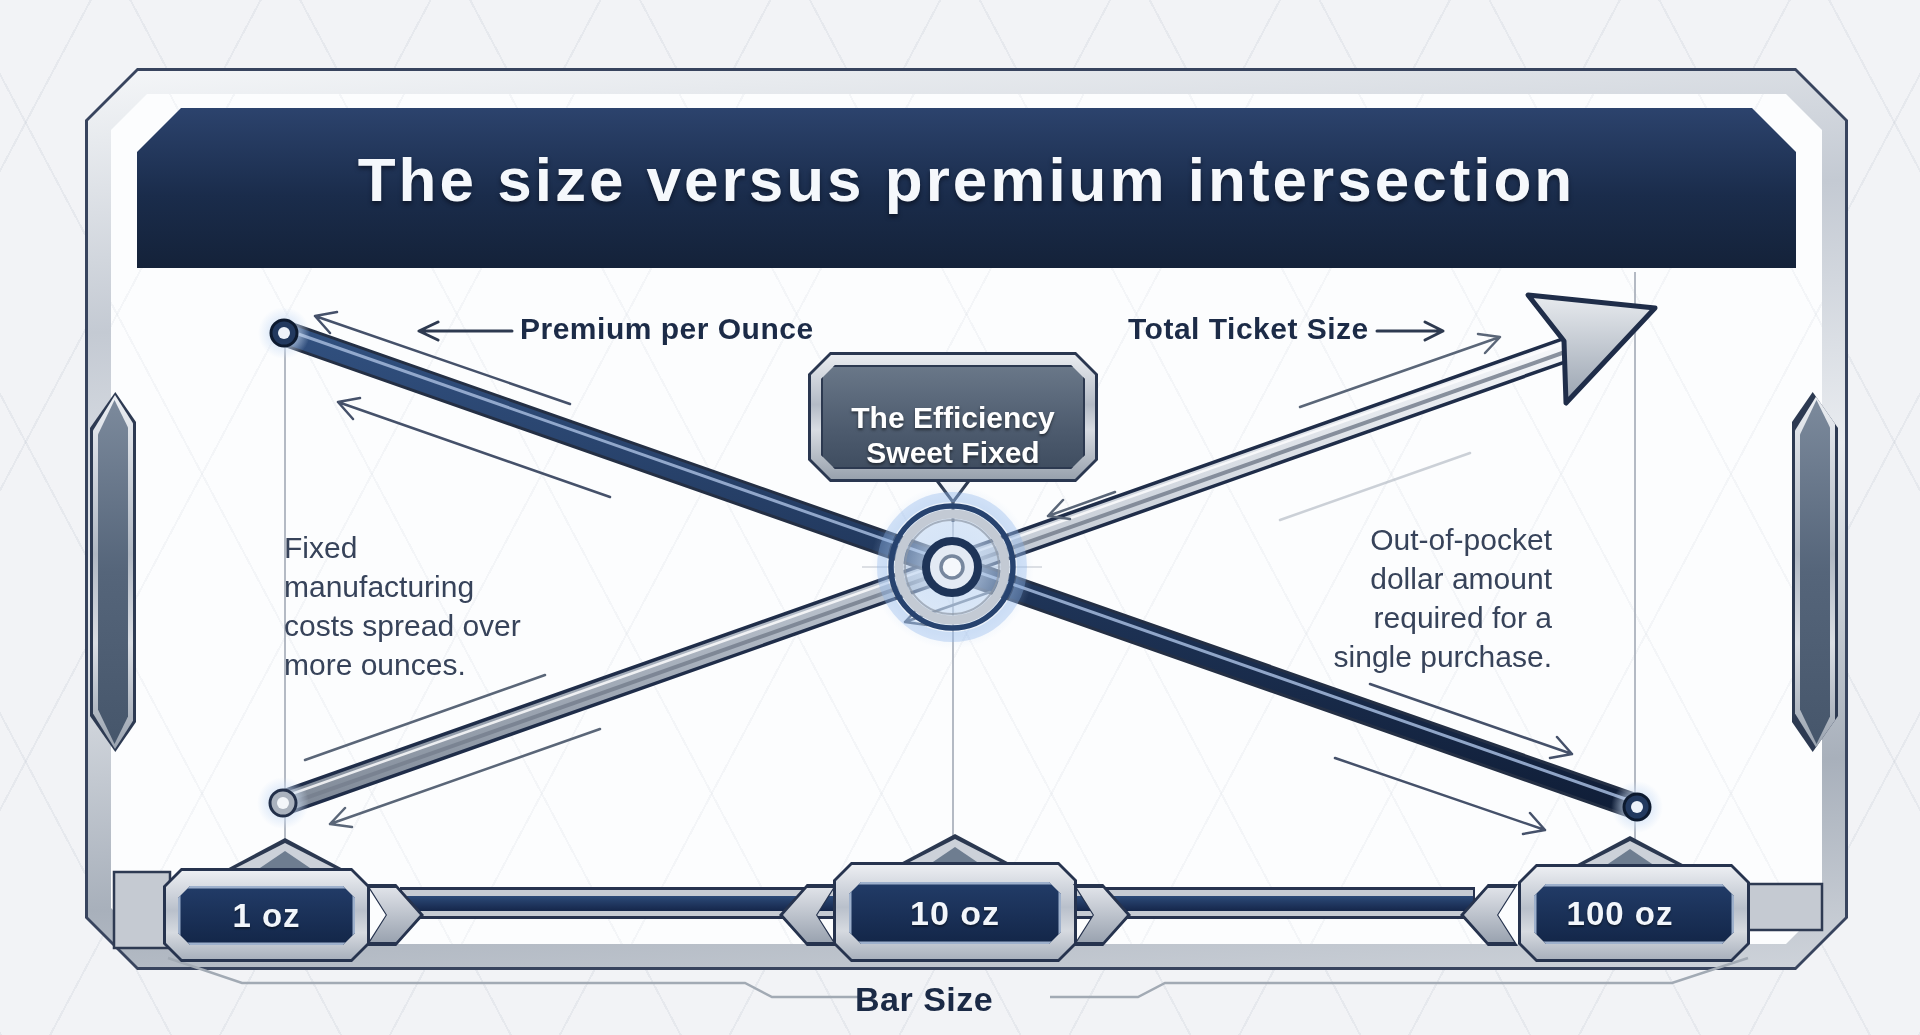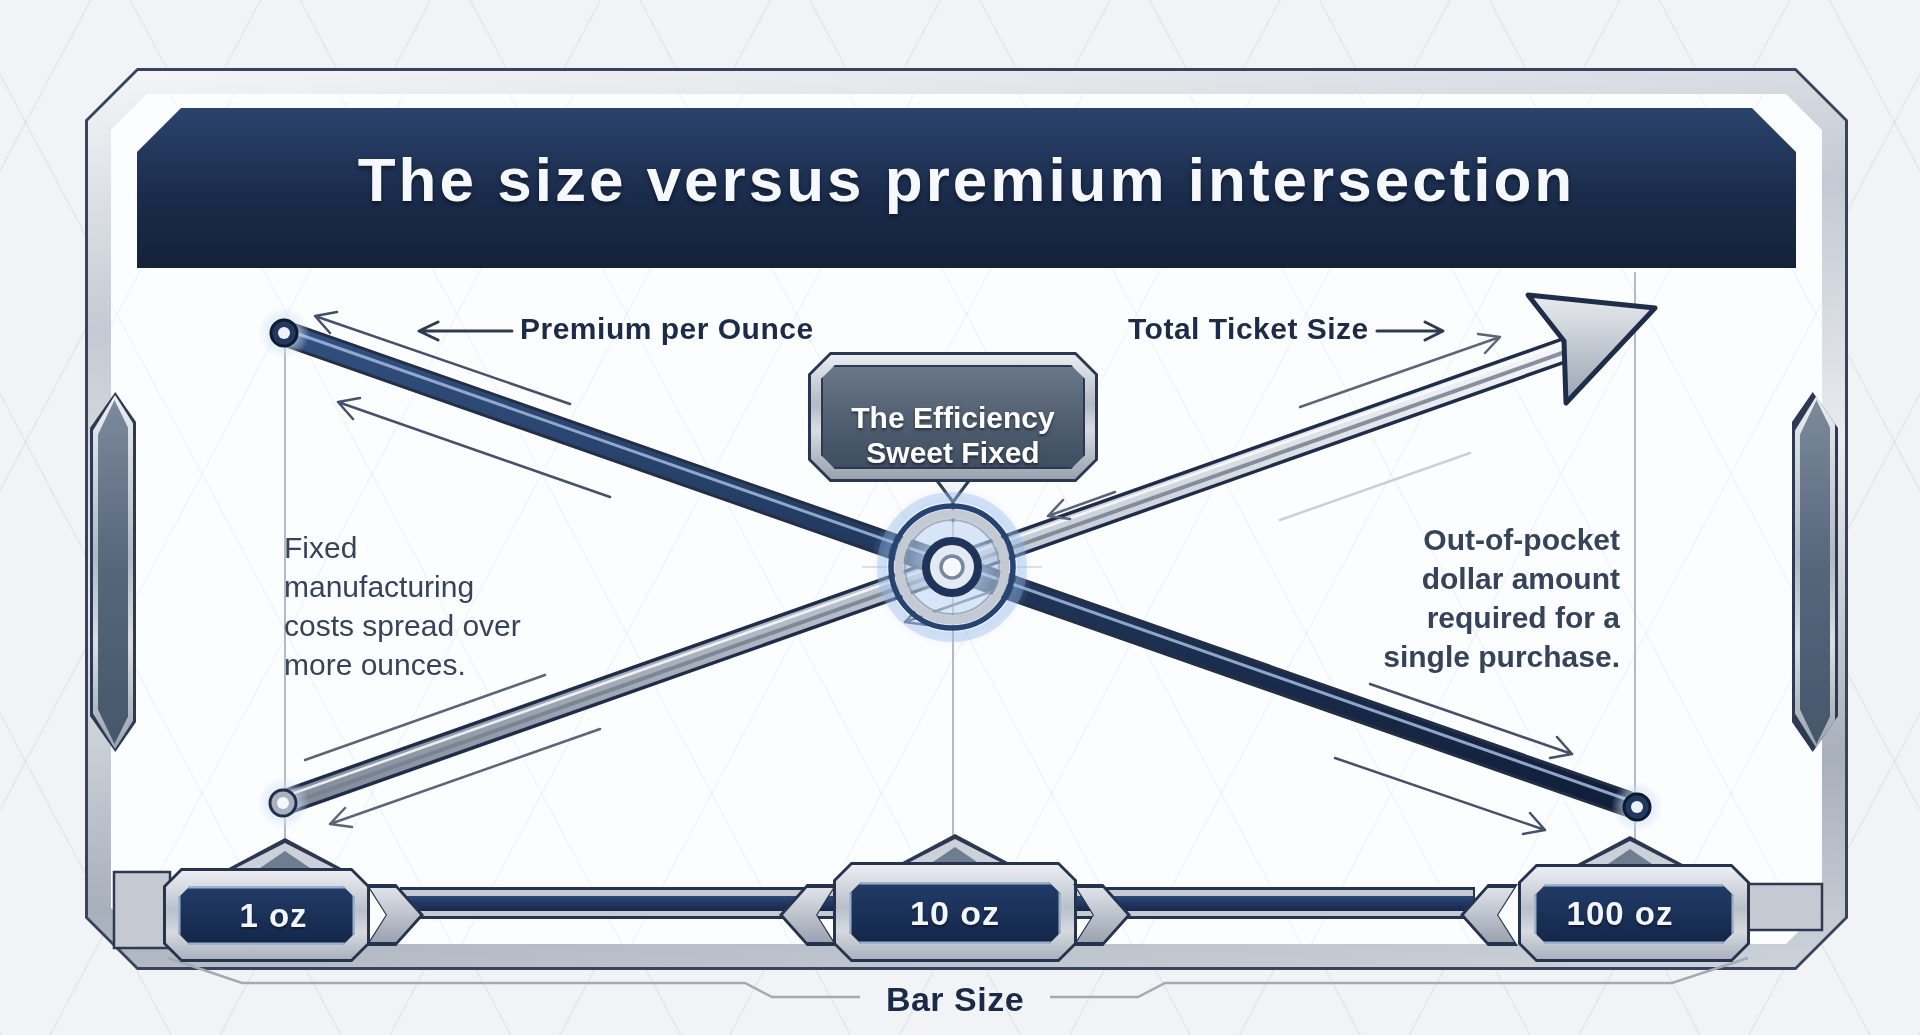--- a/index.html
+++ b/index.html
@@ -87,21 +87,21 @@
     box-shadow:inset 0 0 0 2.5px #9db0cc;
     clip-path:polygon(12px 0,calc(100% - 12px) 0,100% 12px,100% calc(100% - 12px),calc(100% - 12px) 100%,12px 100%,0 calc(100% - 12px),0 12px);}
   .tick-text{position:absolute;display:flex;align-items:center;justify-content:center;
     color:#f2f6fb;font-weight:bold;font-size:33px;letter-spacing:1px;text-shadow:0 2px 2px rgba(0,0,0,.4);}
   .chev{position:absolute;width:58px;height:62px;}
   .chev .o{position:absolute;inset:0;background:#26334e;}
   .chev .i{position:absolute;inset:4px;background:linear-gradient(180deg,#dfe2e8,#9aa3b0);}
   .chev.r .o,.chev.r .i{clip-path:polygon(0 0,52% 0,100% 50%,52% 100%,0 100%,34% 50%);}
   .chev.l .o,.chev.l .i{clip-path:polygon(100% 0,48% 0,0 50%,48% 100%,100% 100%,66% 50%);}
   
-  .axis-label{position:absolute;left:855px;top:980px;width:200px;z-index:5;text-align:center;
+  .axis-label{position:absolute;left:855px;top:980px;width:200px;z-index:5;
     font-size:34px;font-weight:bold;color:#1b2a46;letter-spacing:.5px;}
 </style>
 </head>
 <body>
 
 <div class="canvas">
   <div class="bg-pattern"></div>
 
   <div class="frame-outline">
     <div class="frame-silver"></div>
@@ -227,41 +227,41 @@
     <g fill="none" stroke="#2e3a50" stroke-width="3" stroke-linecap="round" stroke-linejoin="round">
       <path d="M512,331 L420,331 M438,322 L419,331 L438,340"></path>
       <path d="M1377,331 L1442,331 M1425,322 L1443,331 L1425,340"></path>
     </g>
   </svg>
 
   <div class="flow-label" style="left:520px;top:312px;">Premium per Ounce</div>
   <div class="flow-label" style="left:1128px;top:312px;">Total Ticket Size</div>
 
   <div class="note" style="left:284px;top:528px;width:260px;">Fixed manufacturing costs spread over more ounces.</div>
-  <div class="note right" style="left:1380px;top:520px;width:240px;font-weight:bold;">Out-of-pocket dollar amount required for a single purchase.</div>
+  <div class="note right" style="left:1312px;top:520px;width:240px;">Out-of-pocket dollar amount required for a single purchase.</div>
 
   <div class="badge">
     <div class="outline"></div>
     <div class="silver"></div>
     <div class="slate"></div>
     <div class="text">
       <span>The Efficiency</span>
       <span>Sweet Fixed</span>
     </div>
   </div>
 
   <div class="marker">
     <div class="tri" style="left:225px;top:838px;width:120px;height:32px;background:#2b3850;"></div>
     <div class="tri" style="left:232px;top:843px;width:106px;height:27px;background:#ccd1d9;"></div>
     <div class="tri" style="left:257px;top:851px;width:56px;height:19px;background:#6e7d90;"></div>
     <div class="plate-outline" style="left:163px;top:868px;width:207px;height:94px;">
       <div class="plate-silver"></div>
     </div>
     <div class="plate-navy" style="left:178px;top:886px;width:177px;height:59px;"></div>
-    <div class="tick-text" style="left:178px;top:886px;width:191px;height:59px;">1 oz</div>
+    <div class="tick-text" style="left:178px;top:886px;width:177px;height:59px;">1 oz</div>
     <div class="chev r" style="left:366px;top:884px;">
       <div class="o"></div>
         <div class="i"></div>
     </div>
   </div>
 
   <div class="marker">
     <div class="tri" style="left:895px;top:834px;width:120px;height:32px;background:#2b3850;"></div>
     <div class="tri" style="left:902px;top:839px;width:106px;height:27px;background:#ccd1d9;"></div>
     <div class="tri" style="left:927px;top:847px;width:56px;height:19px;background:#6e7d90;"></div>

